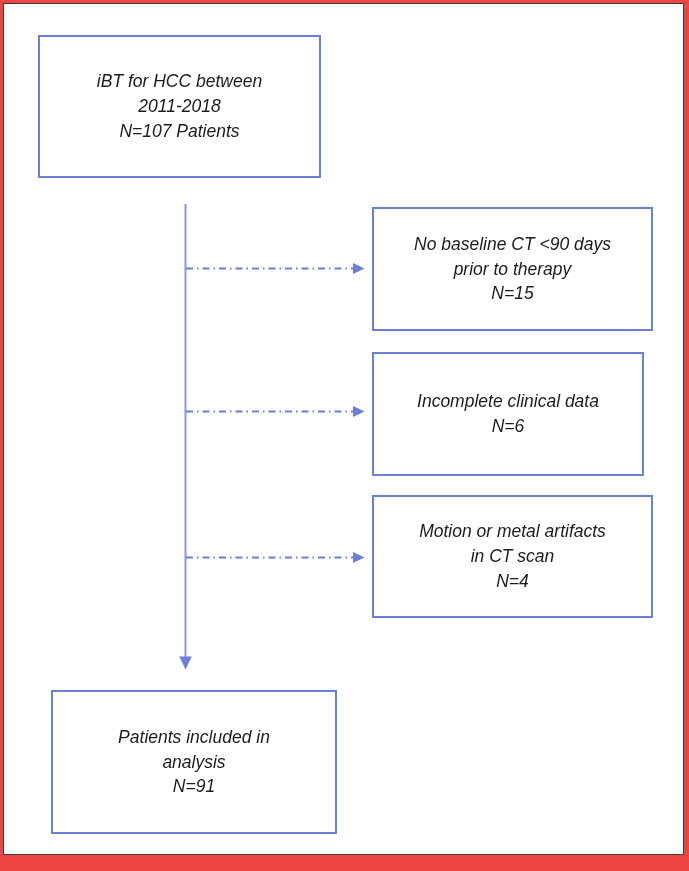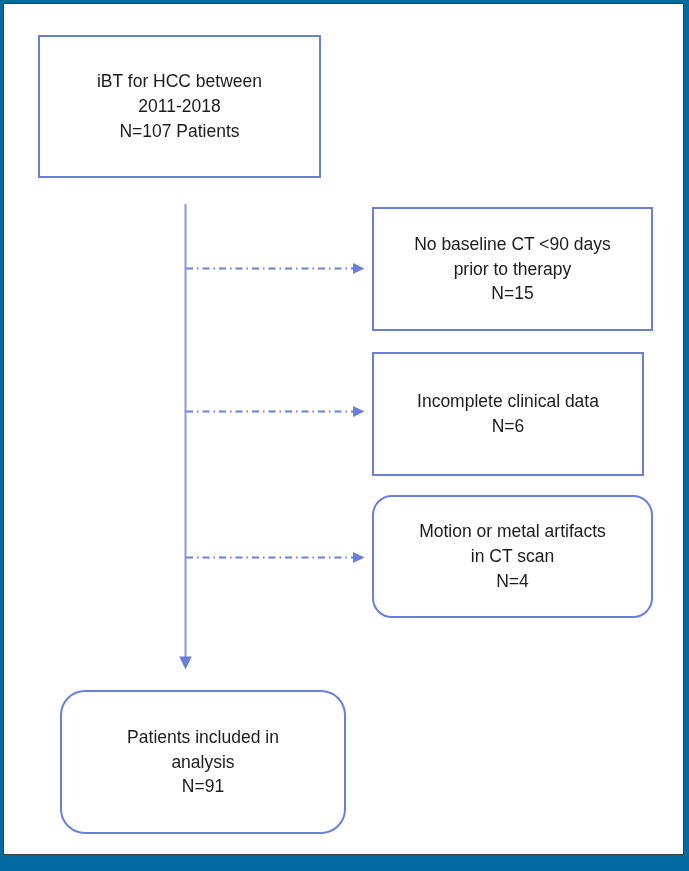--- a/index.html
+++ b/index.html
@@ -14,21 +14,22 @@
     position: relative;
     overflow: hidden;
   }
 
   #figure {
     position: absolute;
     left: 0;
     top: 0;
     width: 689px;
     height: 871px;
-    background: #0369a1;
+    background: #ef4444;
+    font-style: italic;
   }
 
   
   .figure-frame {
     position: absolute;
     left: 3px;
     top: 3px;
     width: 681px;
     height: 852px;
     border: 1.6px solid #3c3c3c;
@@ -53,22 +54,22 @@
   }
   .flow-box .line {
     display: block;
     white-space: nowrap;
   }
 
   
   #box-cohort      { left: 38px;  top: 35px;  width: 283px; height: 143px; }
   #box-exclusion-1 { left: 372px; top: 207px; width: 281px; height: 124px; }
   #box-exclusion-2 { left: 372px; top: 352px; width: 272px; height: 124px; }
-  #box-exclusion-3 { left: 372px; top: 495px; width: 281px; height: 123px; border-radius: 20px; }
-  #box-included    { left: 60px;  top: 690px; width: 286px; height: 144px; border-radius: 25px; }
+  #box-exclusion-3 { left: 372px; top: 495px; width: 281px; height: 123px; }
+  #box-included    { left: 51px;  top: 690px; width: 286px; height: 144px; }
 
   
   .connector-svg {
     position: absolute;
     left: 0;
     top: 0;
     width: 689px;
     height: 871px;
     pointer-events: none;
   }

